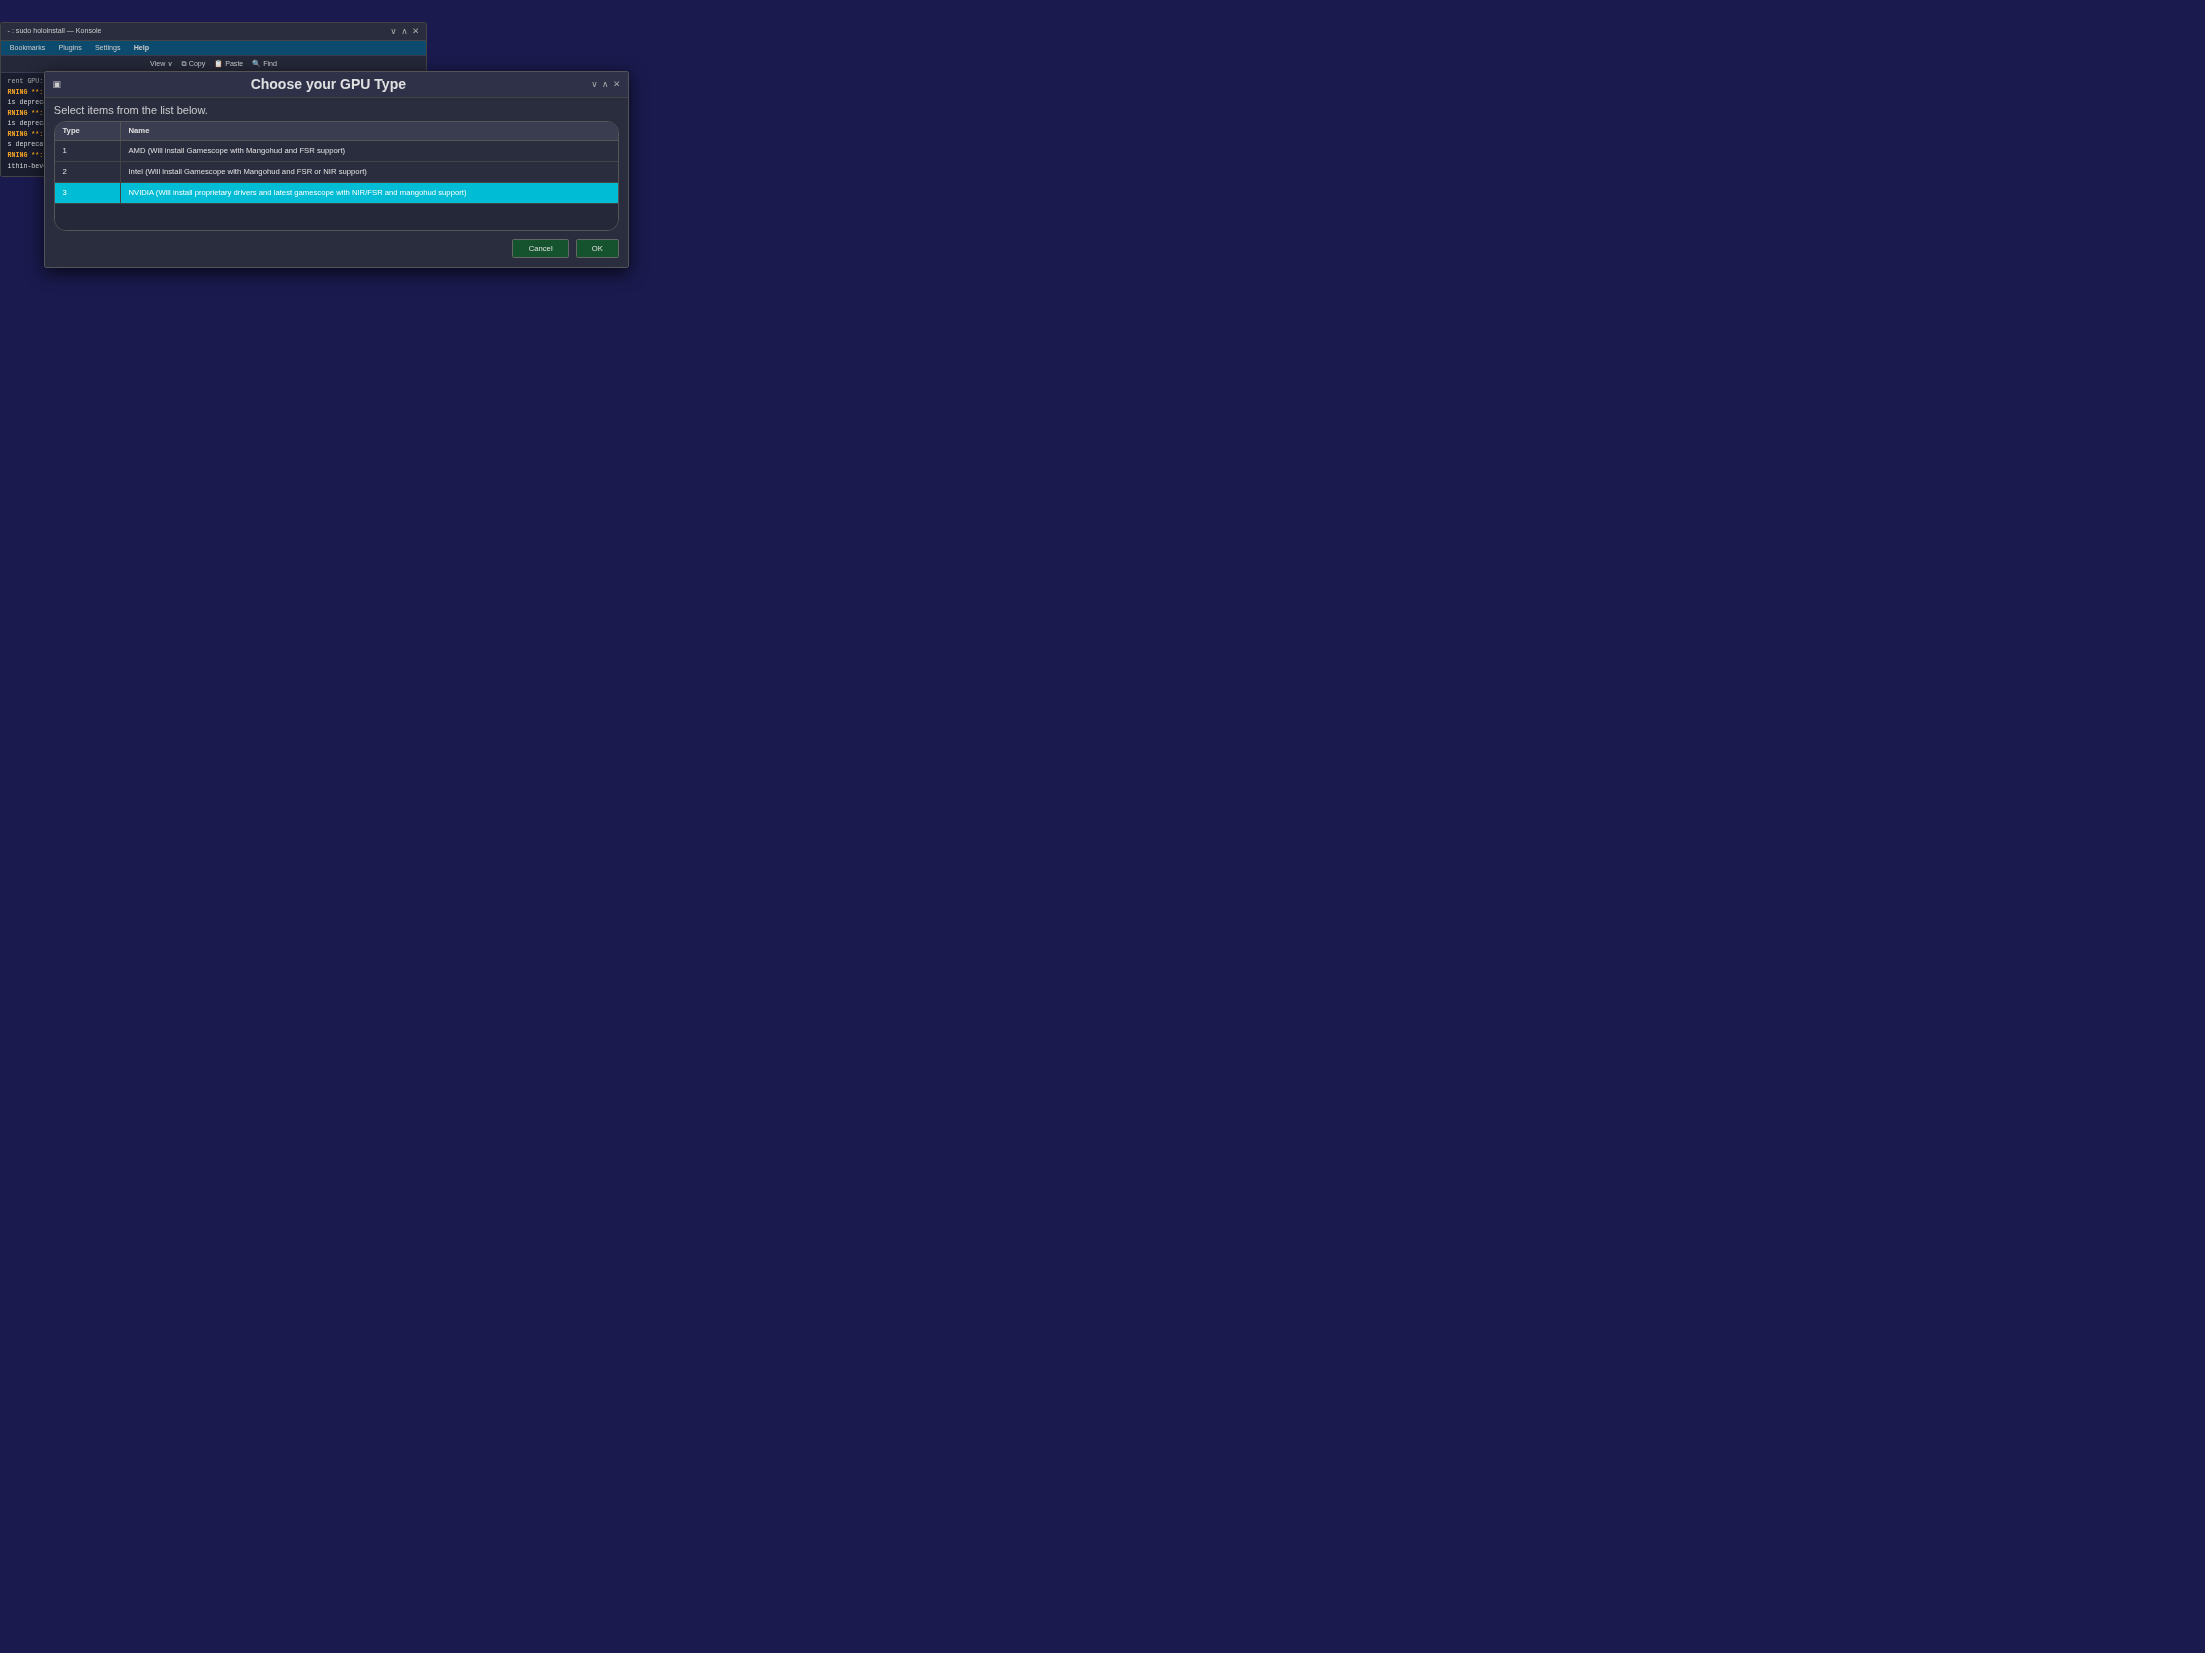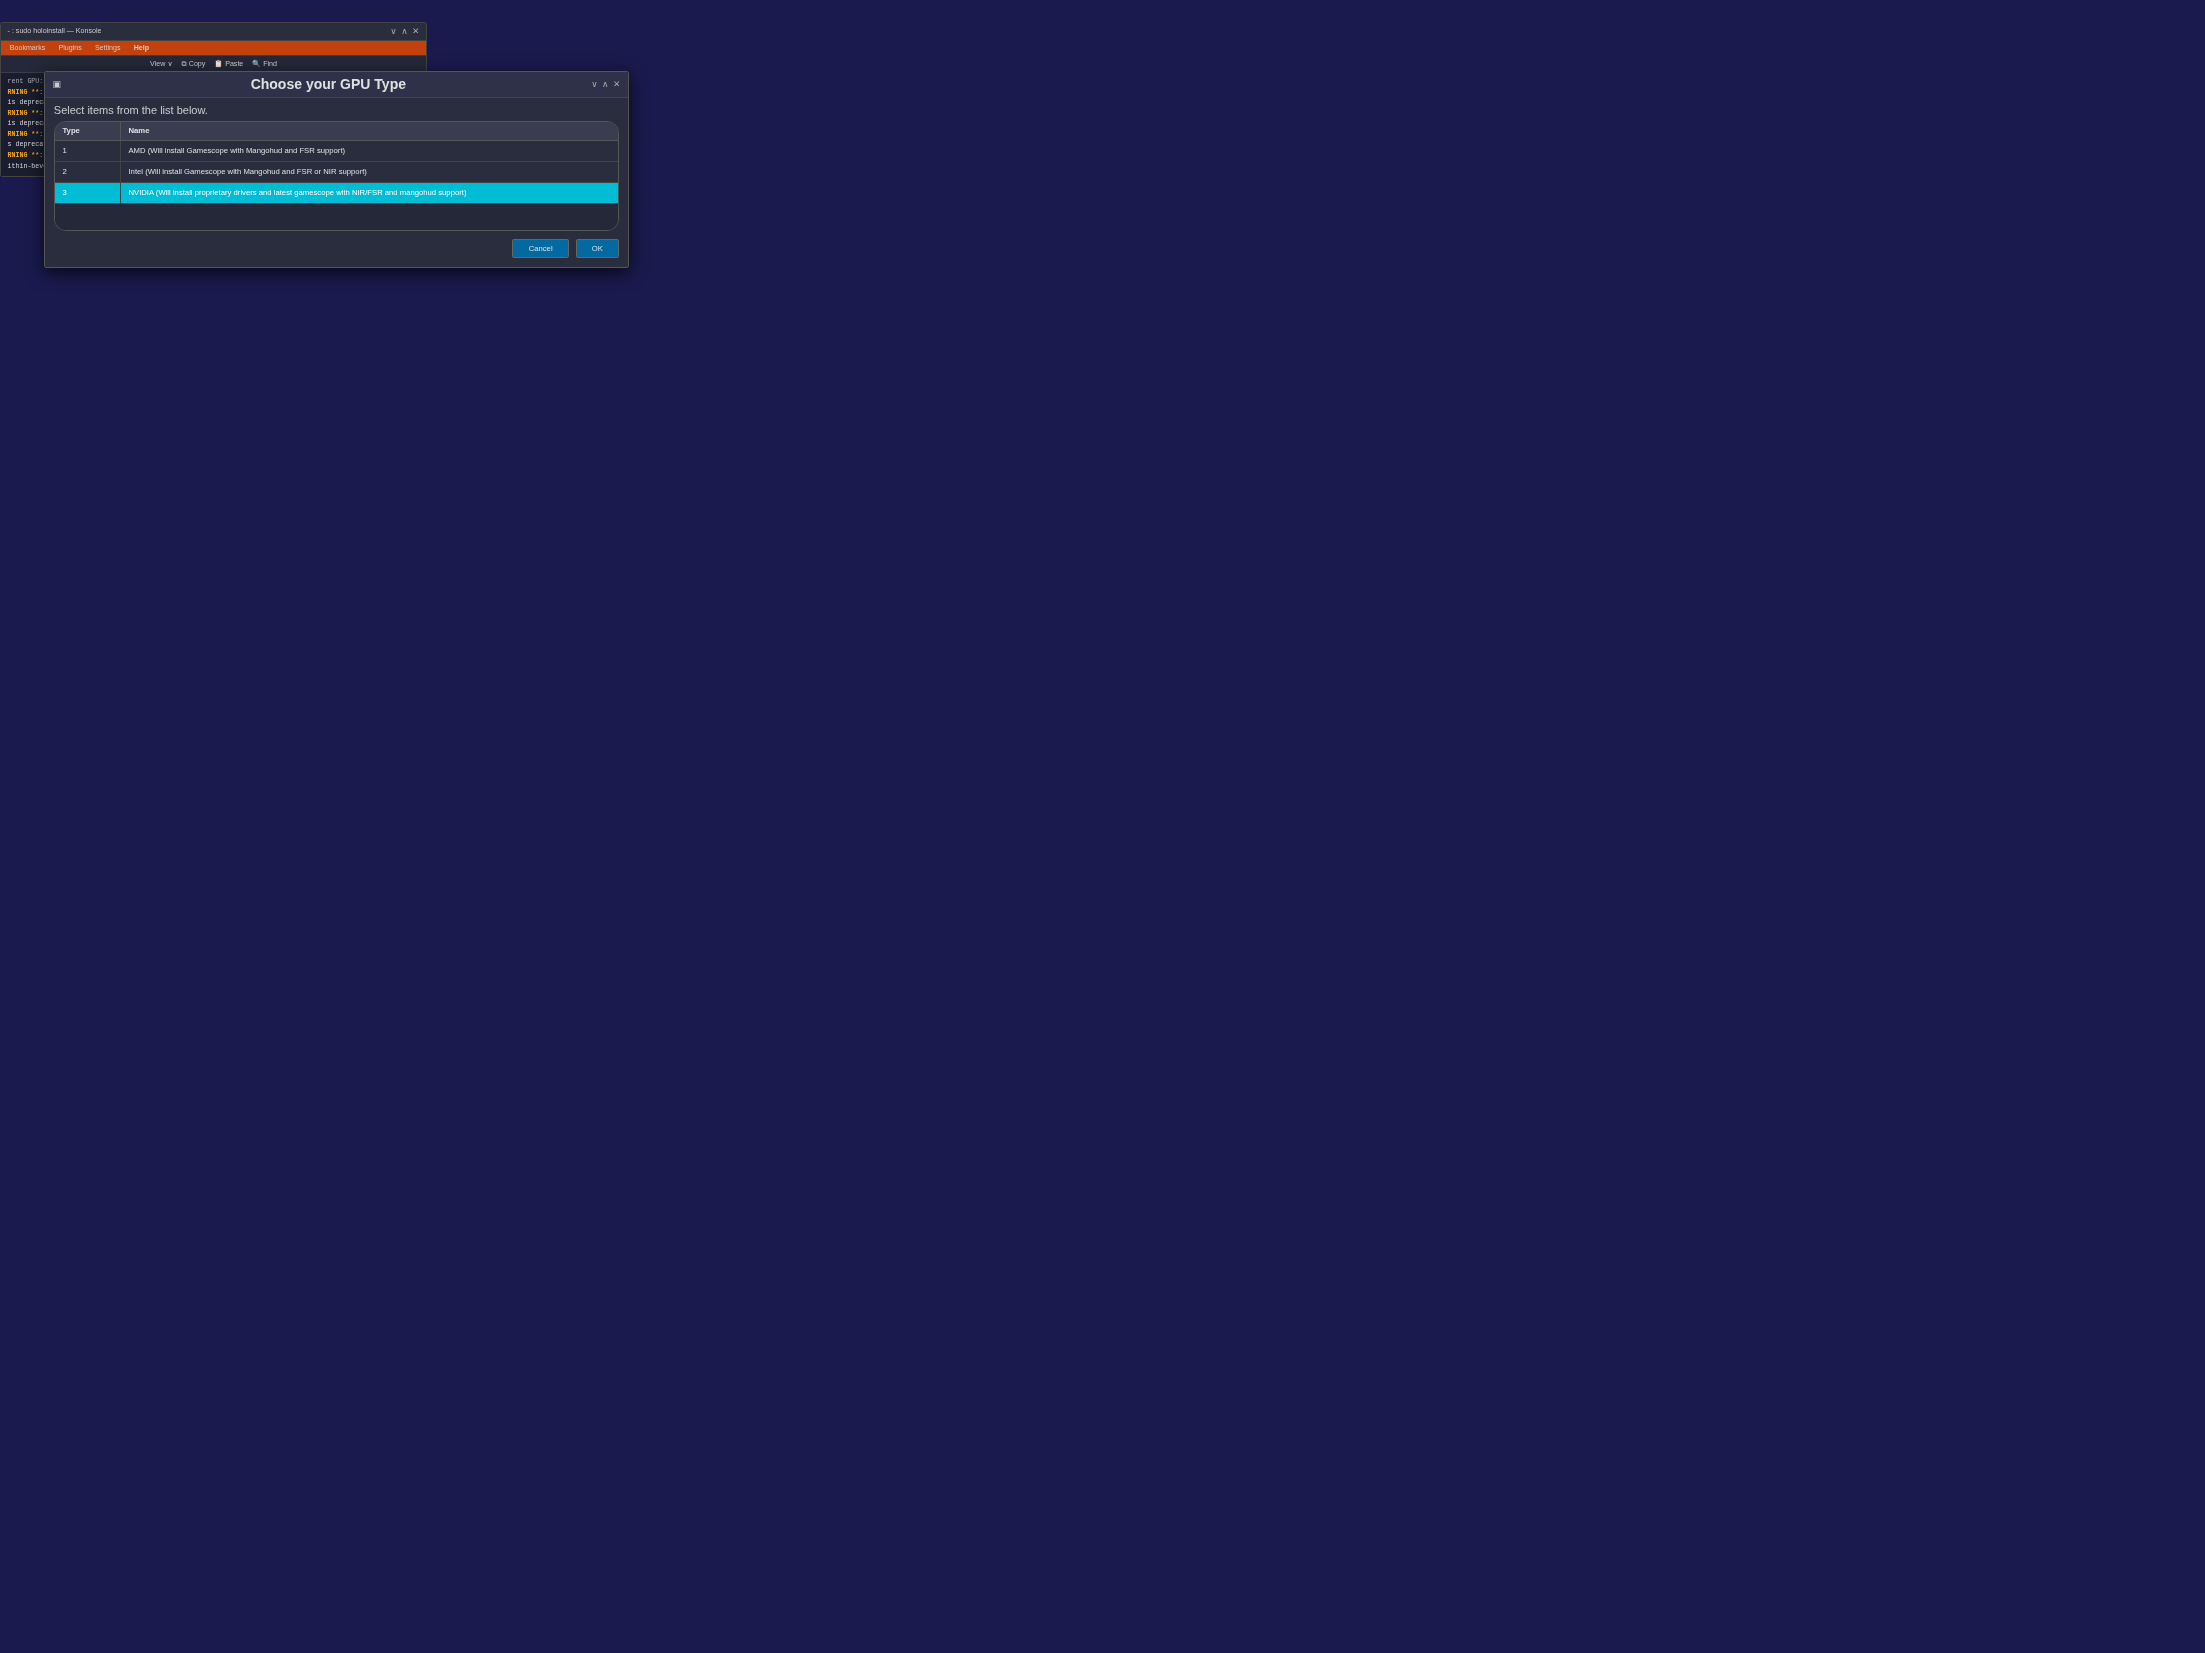--- a/index.html
+++ b/index.html
@@ -58,21 +58,21 @@
     .terminal-control {
       color: #aaa;
       font-size: 8.8px;
       cursor: pointer;
     }
 
     .terminal-menubar {
       display: flex;
       gap: 8.8px;
       padding: 2.2px 6.6px;
-      background: #c2410c;
+      background: #0c4a6e;
       border-bottom: 0.5px solid #3a3d50;
     }
 
     .terminal-menu-item {
       color: #ccc;
       font-size: 7.1px;
       cursor: pointer;
       padding: 1.1px 2.2px;
     }
 
@@ -252,21 +252,21 @@
       display: flex;
       justify-content: flex-end;
       gap: 6.6px;
       padding: 8.8px;
     }
 
     .dialog-btn {
       padding: 3.8px 15.3px;
       border: 0.5px solid #666;
       border-radius: 1.6px;
-      background: #0369a1;
+      background: #14532d;
       color: #e0e0e0;
       font-size: 7.7px;
       cursor: pointer;
     }
   </style>
 </head>
 <body>
 
 <div class="bg-dots"></div>
 

